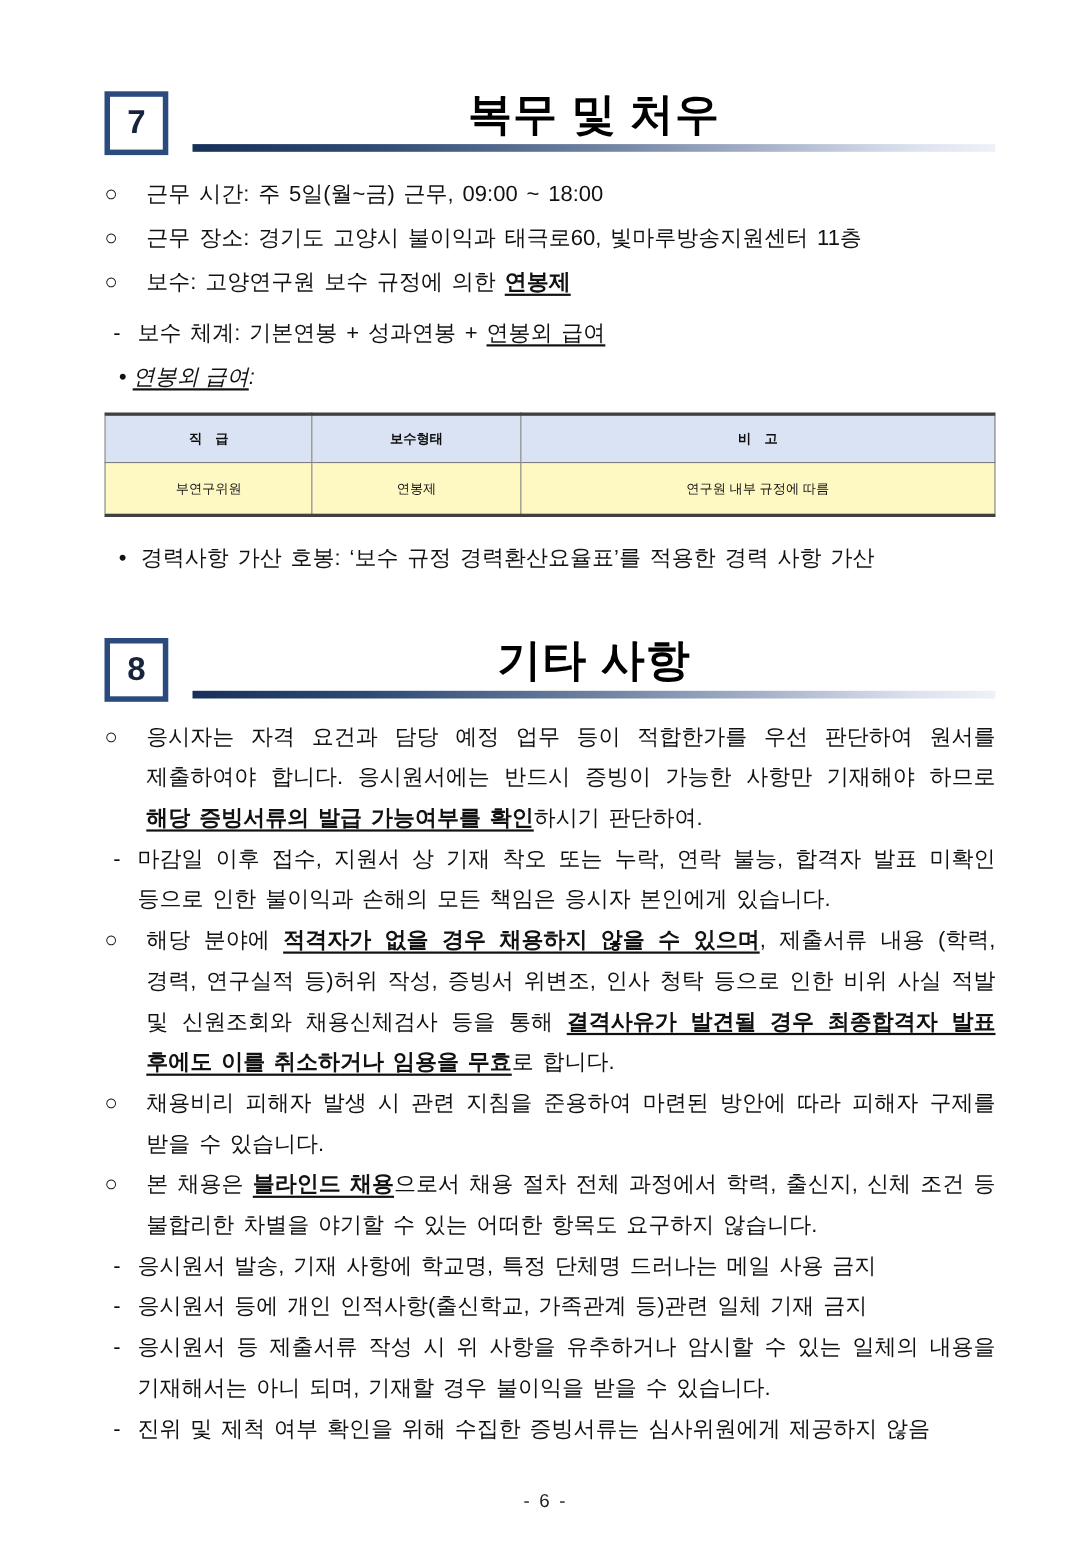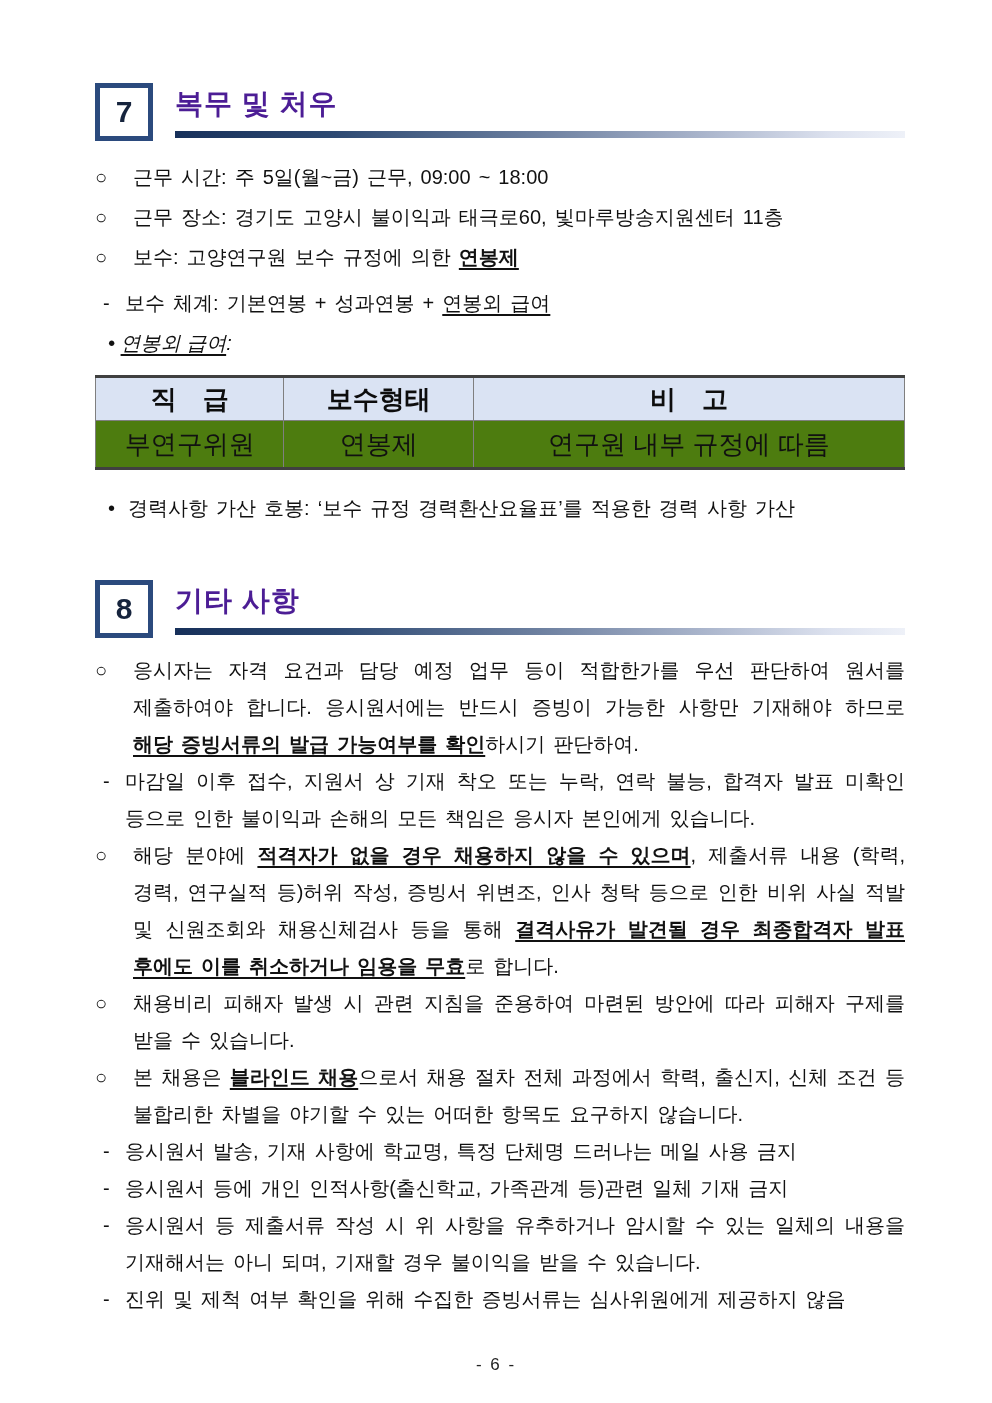--- a/index.html
+++ b/index.html
@@ -23,22 +23,22 @@
   .sec-num-box {
     width: 58px; height: 58px; box-sizing: border-box;
     border: 5px solid #2b4a7d;
     background: #ffffff;
     display: flex; align-items: center; justify-content: center;
     font-size: 30px; font-weight: 700; color: #16243d;
     flex: 0 0 58px;
   }
   .sec-title-wrap { flex: 1; position: relative; margin-left: 22px; }
   .sec-title {
-    margin: 0; font-size: 28px; font-weight: 700; color: #4c1d95;
-    line-height: 42px; letter-spacing: 1px;
+    margin: 0; font-size: 40px; font-weight: 700; color: #000000;
+    line-height: 42px; letter-spacing: 1px; text-align: center;
   }
   .sec-bar {
     position: absolute; left: 0; right: 0; bottom: 5px; height: 7px;
     background: linear-gradient(90deg, #17305a 0%, #2e4a73 22%, #6d80a0 50%, #a9b4cb 72%, #dde2ef 90%, #eef1f8 100%);
   }
 
   
   .body7 { margin-top: 14px; font-size: 20px; line-height: 40px; }
   .body8 { margin-top: 12px; font-size: 20px; line-height: 37px; }
   .para { display: flex; }
@@ -55,27 +55,27 @@
   .bu { font-weight: 700; text-decoration: underline; text-decoration-thickness: 2px; text-underline-offset: 4px; }
   .u  { text-decoration: underline; text-decoration-thickness: 1.5px; text-underline-offset: 4px; }
   .b  { font-weight: 400; }
   .gap-top-sm { margin-top: 6px; }
 
   
   table.pay-table {
     width: 100%; border-collapse: collapse; margin: 12px 0 18px 0;
     border-top: 3px solid #404040; border-bottom: 3px solid #404040;
     border-left: 1px solid #7f7f7f; border-right: 1px solid #7f7f7f;
-    font-size: 26px;
+    font-size: 12px;
   }
   table.pay-table th, table.pay-table td {
     border: 1px solid #7f7f7f; text-align: center; padding: 0;
   }
   table.pay-table th { background: #dae3f3; font-weight: 700; height: 42px; color: #0d0d0d; }
-  table.pay-table td { height: 46px; background: #4d7c0f; }
+  table.pay-table td { height: 46px; background: #fef9c3; }
   .col1 { width: 23.3%; } .col2 { width: 23.4%; } .col3 { width: 53.3%; }
 
   
   .section8 { margin-top: 52px; }
 
   
   .footer {
     position: absolute; left: 0; right: 0; bottom: 28px;
     text-align: center; font-size: 17px; color: #222; letter-spacing: 2px;
   }

